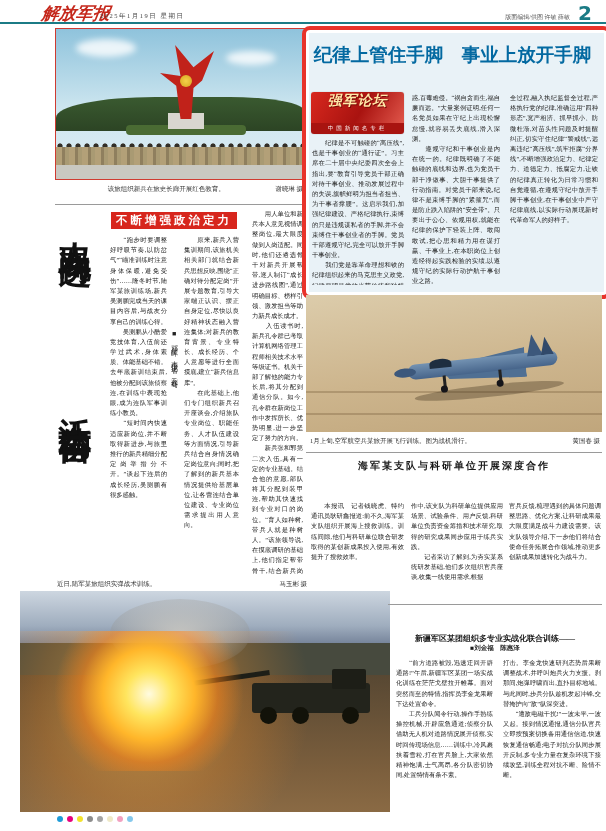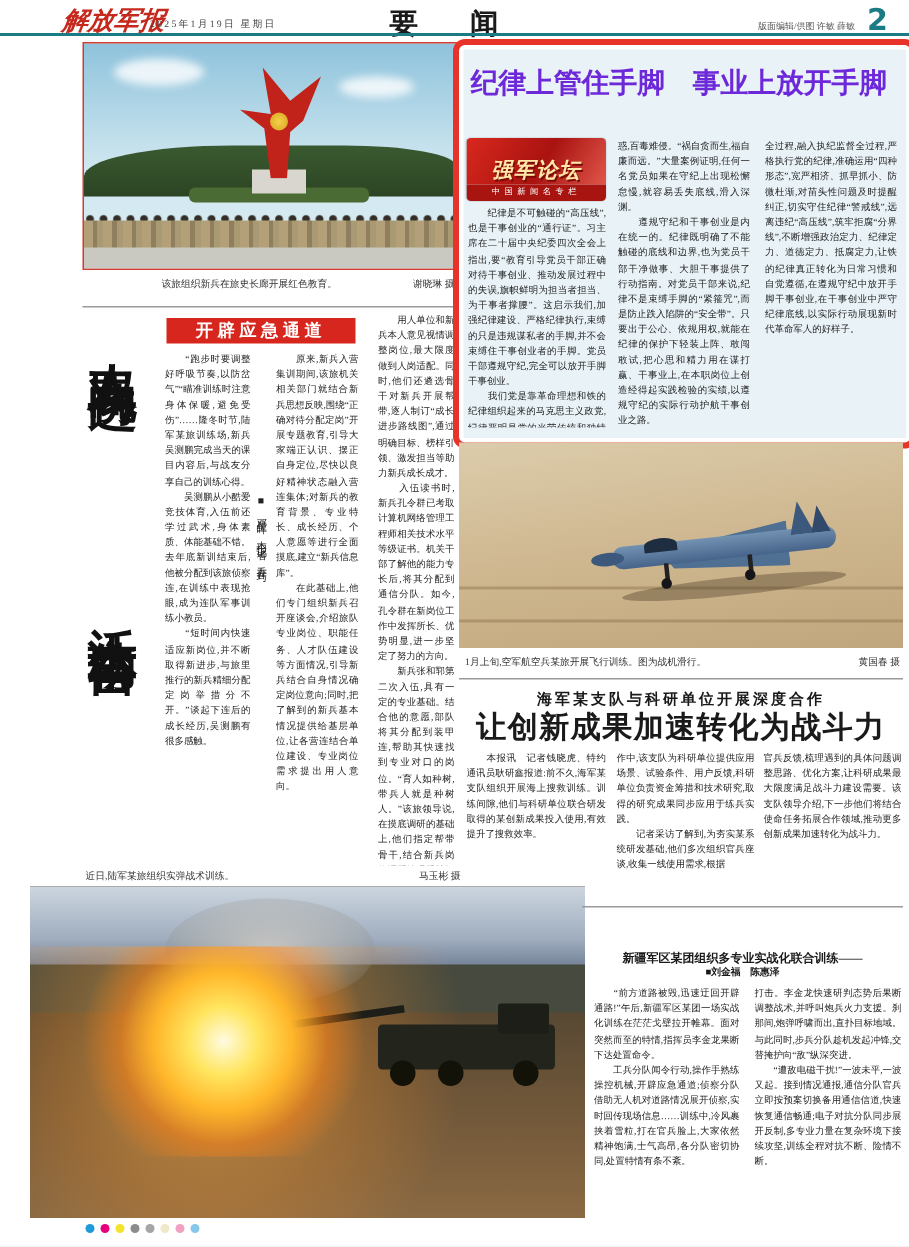--- a/index.html
+++ b/index.html
@@ -64,26 +64,26 @@
   .p2-cab{position:absolute;top:78px;left:312px;width:34px;height:20px;background:#1d1e17;border-radius:2px;}
   .p2-barrel{position:absolute;top:86px;left:150px;width:100px;height:5px;background:#1d1e17;transform:rotate(-8deg);}
   .p2-wheel{position:absolute;top:116px;width:17px;height:17px;border-radius:50%;background:#121209;}
   .regdots{left:57px;top:816px;display:flex;gap:4px;}
   .regdots span{width:6px;height:6px;border-radius:50%;display:inline-block;}
 
   
   .redbox{left:302px;top:26px;width:301px;height:265px;border:4px solid #e8332a;border-radius:8px;background:#fff;}
   .redbox-panel{position:absolute;left:3px;top:3px;right:3px;bottom:3px;background:#e9f2f7;}
   .red-title{left:306px;top:42px;width:293px;text-align:center;font-size:18.5px;font-weight:bold;
-             font-family:"DejaVu Sans",sans-serif;color:#6d28d9;}
+             font-family:"DejaVu Sans",sans-serif;color:#0369a1;}
   .red-byline{left:306px;top:77px;width:293px;text-align:center;font-size:7px;font-weight:bold;}
   .qjlt-logo{left:311px;top:92px;width:93px;height:42px;border-radius:3px;overflow:hidden;
              box-shadow:0 0 1px rgba(0,0,0,.4);}
   .qjlt-main{height:31px;background:linear-gradient(120deg,#d8281e,#a91310 55%,#e0564a);
-             display:flex;align-items:flex-end;justify-content:center;}
+             display:flex;align-items:flex-start;justify-content:center;}
   .qjlt-main span{font-size:14px;font-weight:bold;font-style:italic;color:#ffe9a8;
                   text-shadow:1px 1px 0 #7a0a06;font-family:"DejaVu Sans",sans-serif;letter-spacing:1px;}
   .qjlt-sub{height:11px;background:#a81410;color:#fff;font-size:5.5px;letter-spacing:3px;
             text-align:center;line-height:11px;}
 
   
   .photo3{left:306px;top:295px;width:296px;height:137px;overflow:hidden;
           background:linear-gradient(172deg,#dcccab 0%,#cdb58d 55%,#c0a67c 100%);}
   .p3-band{position:absolute;left:0;width:100%;height:2px;background:rgba(120,95,60,.35);}
   .jet{position:absolute;top:38px;left:96px;width:170px;height:70px;transform:rotate(-6deg);}
@@ -113,21 +113,20 @@
             font-family:"DejaVu Sans",sans-serif;letter-spacing:6px;}
   .xj-byline{left:388px;top:644px;width:214px;text-align:center;font-size:6.5px;font-weight:bold;}
 </style>
 </head>
 <body>
 
 <div id="page">
 
   <div class="abs paper-logo">解放军报</div>
   <div class="abs paper-date">2025年1月19日  星期日</div>
-  <div class="abs section-title">要 闻</div>
   <div class="abs editors">版面编辑/供图  许敏  薛敏</div>
   <div class="abs page-no">2</div>
   <div class="abs header-rule"></div>
 
   <div class="abs photo1">
     <div class="p1-cloud" style="left:20px;top:10px;width:60px;height:18px;"></div>
     <div class="p1-cloud" style="left:170px;top:22px;width:50px;height:14px;"></div>
     <div class="p1-trees"></div>
     <div class="p1-hedge"></div>
     <div class="p1-pedestal"></div>
@@ -136,21 +135,21 @@
     <div class="p1-ground"></div>
     <div class="p1-troops-heads"></div>
     <div class="p1-troops"></div>
   </div>
   <div class="abs" style="left:57px;top:185px;width:246px;display:flex;justify-content:space-between;">
     <span class="caption" style="margin:0 auto;">该旅组织新兵在旅史长廊开展红色教育。</span>
     <span class="credit">谢晓琳 摄</span>
   </div>
   <div class="abs hrule" style="left:55px;top:204px;width:248px;"></div>
 
-  <div class="abs badge">开辟应急通道</div>
+  <div class="abs badge">不断增强政治定力</div>
   <div class="abs vtitle" style="left:52px;top:216px;height:178px;">人岗双向选</div>
   <div class="abs vtitle" style="left:52px;top:392px;height:178px;">沃土育幼苗</div>
   <div class="abs vbyline" style="left:169px;top:330px;height:130px;">■邓星晖　本报记者　乔春巧</div>
 
   <div class="abs colbody" style="left:110px;top:235px;width:57px;height:342px;">　　“跑步时要调整好呼吸节奏,以防岔气”“瞄准训练时注意身体保暖,避免受伤”……隆冬时节,陆军某旅训练场,新兵吴测鹏完成当天的课目内容后,与战友分享自己的训练心得。
 　　吴测鹏从小酷爱竞技体育,入伍前还学过武术,身体素质、体能基础不错。去年底新训结束后,他被分配到该旅侦察连,在训练中表现抢眼,成为连队军事训练小教员。
 　　“短时间内快速适应新岗位,并不断取得新进步,与旅里推行的新兵精细分配定岗举措分不开。”谈起下连后的成长经历,吴测鹏有很多感触。</div>
   <div class="abs colbody" style="left:184px;top:235px;width:55px;height:342px;">　　原来,新兵入营集训期间,该旅机关相关部门就结合新兵思想反映,围绕“正确对待分配定岗”开展专题教育,引导大家端正认识、摆正自身定位,尽快以良好精神状态融入营连集体;对新兵的教育背景、专业特长、成长经历、个人意愿等进行全面摸底,建立“新兵信息库”。
 　　在此基础上,他们专门组织新兵召开座谈会,介绍旅队专业岗位、职能任务、人才队伍建设等方面情况,引导新兵结合自身情况确定岗位意向;同时,把了解到的新兵基本情况提供给基层单位,让各营连结合单位建设、专业岗位需求提出用人意向。</div>
   <div class="abs colbody" style="left:252px;top:209px;width:51px;height:368px;">　　用人单位和新兵本人意见视情调整岗位,最大限度做到人岗适配。同时,他们还遴选骨干对新兵开展帮带,逐人制订“成长进步路线图”,通过明确目标、榜样引领、激发担当等助力新兵成长成才。
@@ -222,21 +221,20 @@
         <div class="jet-wheel2"></div>
     </div>
   </div>
   <div class="abs" style="left:310px;top:437px;width:290px;display:flex;justify-content:space-between;">
     <span class="caption">1月上旬,空军航空兵某旅开展飞行训练。图为战机滑行。</span>
     <span class="credit">黄国春 摄</span>
   </div>
   <div class="abs hrule" style="left:306px;top:452px;width:296px;"></div>
 
   <div class="abs navy-kicker">海军某支队与科研单位开展深度合作</div>
-  <div class="abs navy-title">让创新成果加速转化为战斗力</div>
   <div class="abs colbody" style="left:311px;top:501px;width:93px;height:96px;">　　本报讯　记者钱晓虎、特约通讯员耿研鑫报道:前不久,海军某支队组织开展海上搜救训练。训练间隙,他们与科研单位联合研发取得的某创新成果投入使用,有效提升了搜救效率。</div>
   <div class="abs colbody" style="left:411px;top:501px;width:92px;height:96px;">作中,该支队为科研单位提供应用场景、试验条件、用户反馈,科研单位负责资金筹措和技术研究,取得的研究成果同步应用于练兵实践。
 　　记者采访了解到,为夯实某系统研发基础,他们多次组织官兵座谈,收集一线使用需求,根据</div>
   <div class="abs colbody" style="left:509px;top:501px;width:92px;height:96px;">官兵反馈,梳理遇到的具体问题调整思路、优化方案,让科研成果最大限度满足战斗力建设需要。该支队领导介绍,下一步他们将结合使命任务拓展合作领域,推动更多创新成果加速转化为战斗力。</div>
   <div class="abs hrule" style="left:388px;top:604px;width:214px;"></div>
 
   <div class="abs xj-kicker">新疆军区某团组织多专业实战化联合训练——</div>
   <div class="abs xj-byline">■刘金福　陈惠泽</div>
   <div class="abs colbody" style="left:396px;top:658px;width:97px;height:166px;">　　“前方道路被毁,迅速迂回开辟通路!”午后,新疆军区某团一场实战化训练在茫茫戈壁拉开帷幕。面对突然而至的特情,指挥员李金龙果断下达处置命令。
 　　工兵分队闻令行动,操作手熟练操控机械,开辟应急通道;侦察分队借助无人机对道路情况展开侦察,实时回传现场信息……训练中,冷风裹挟着雪粒,打在官兵脸上,大家依然精神饱满,士气高昂,各分队密切协同,处置特情有条不紊。</div>

